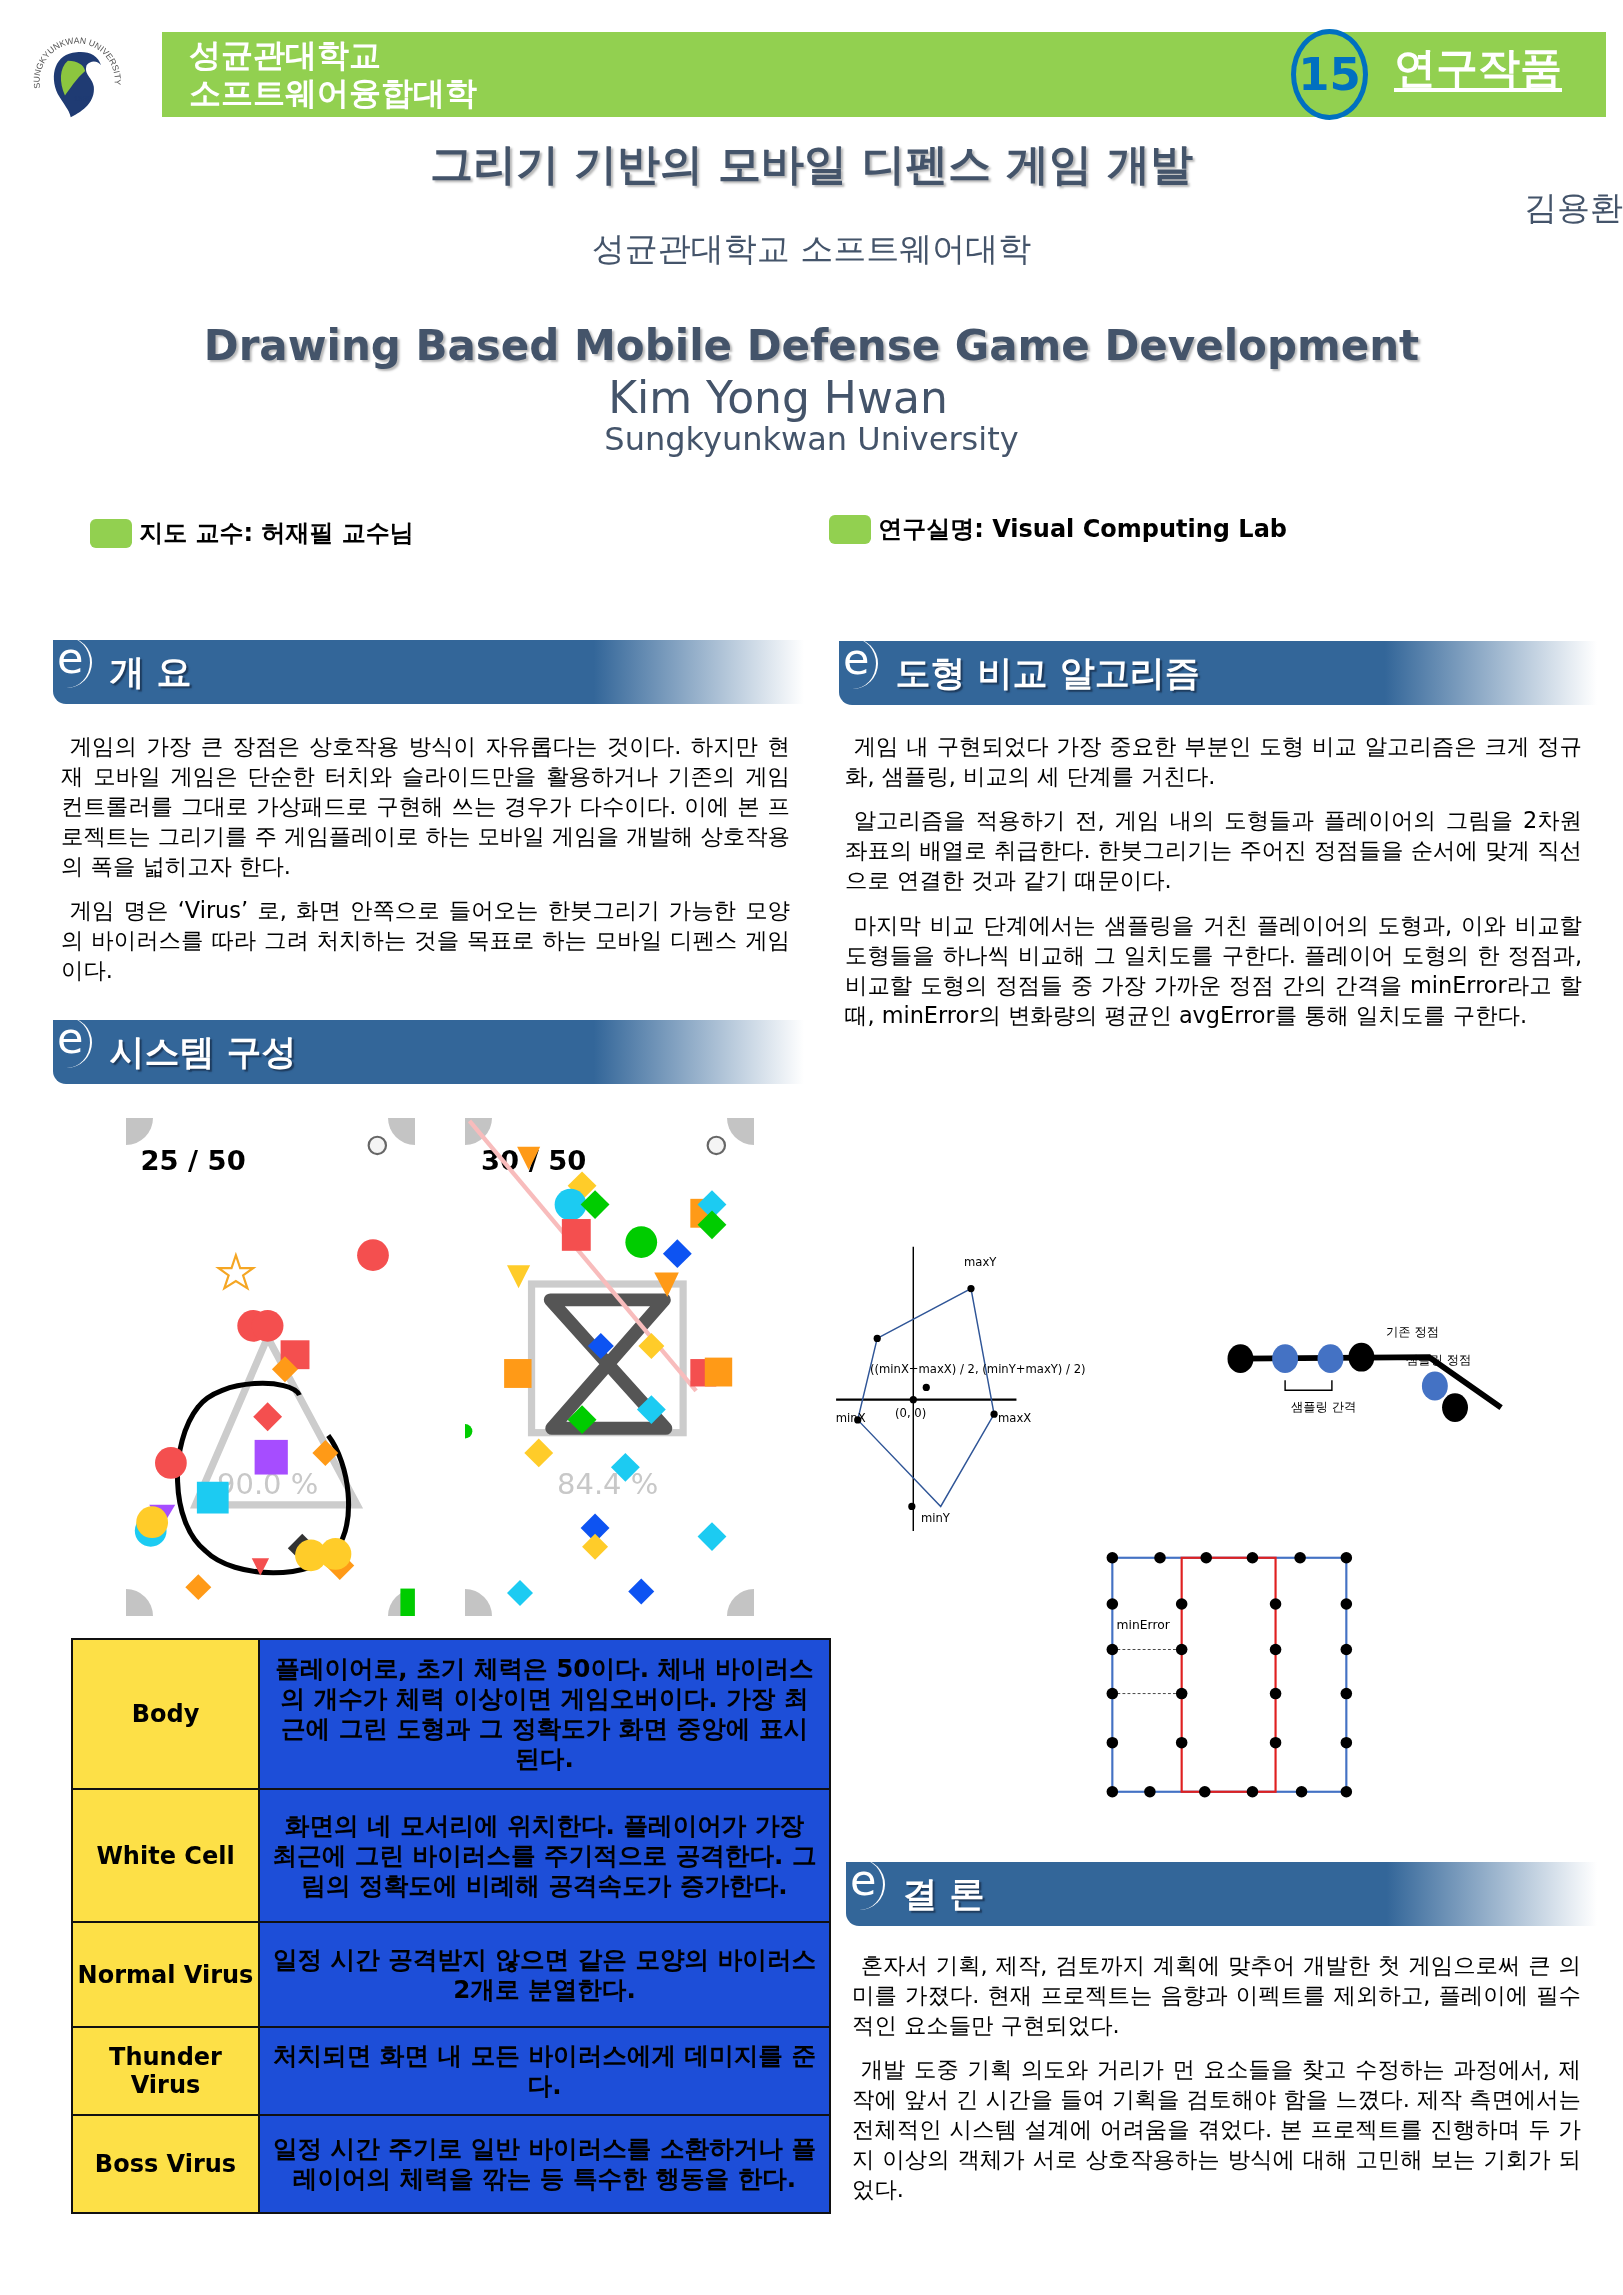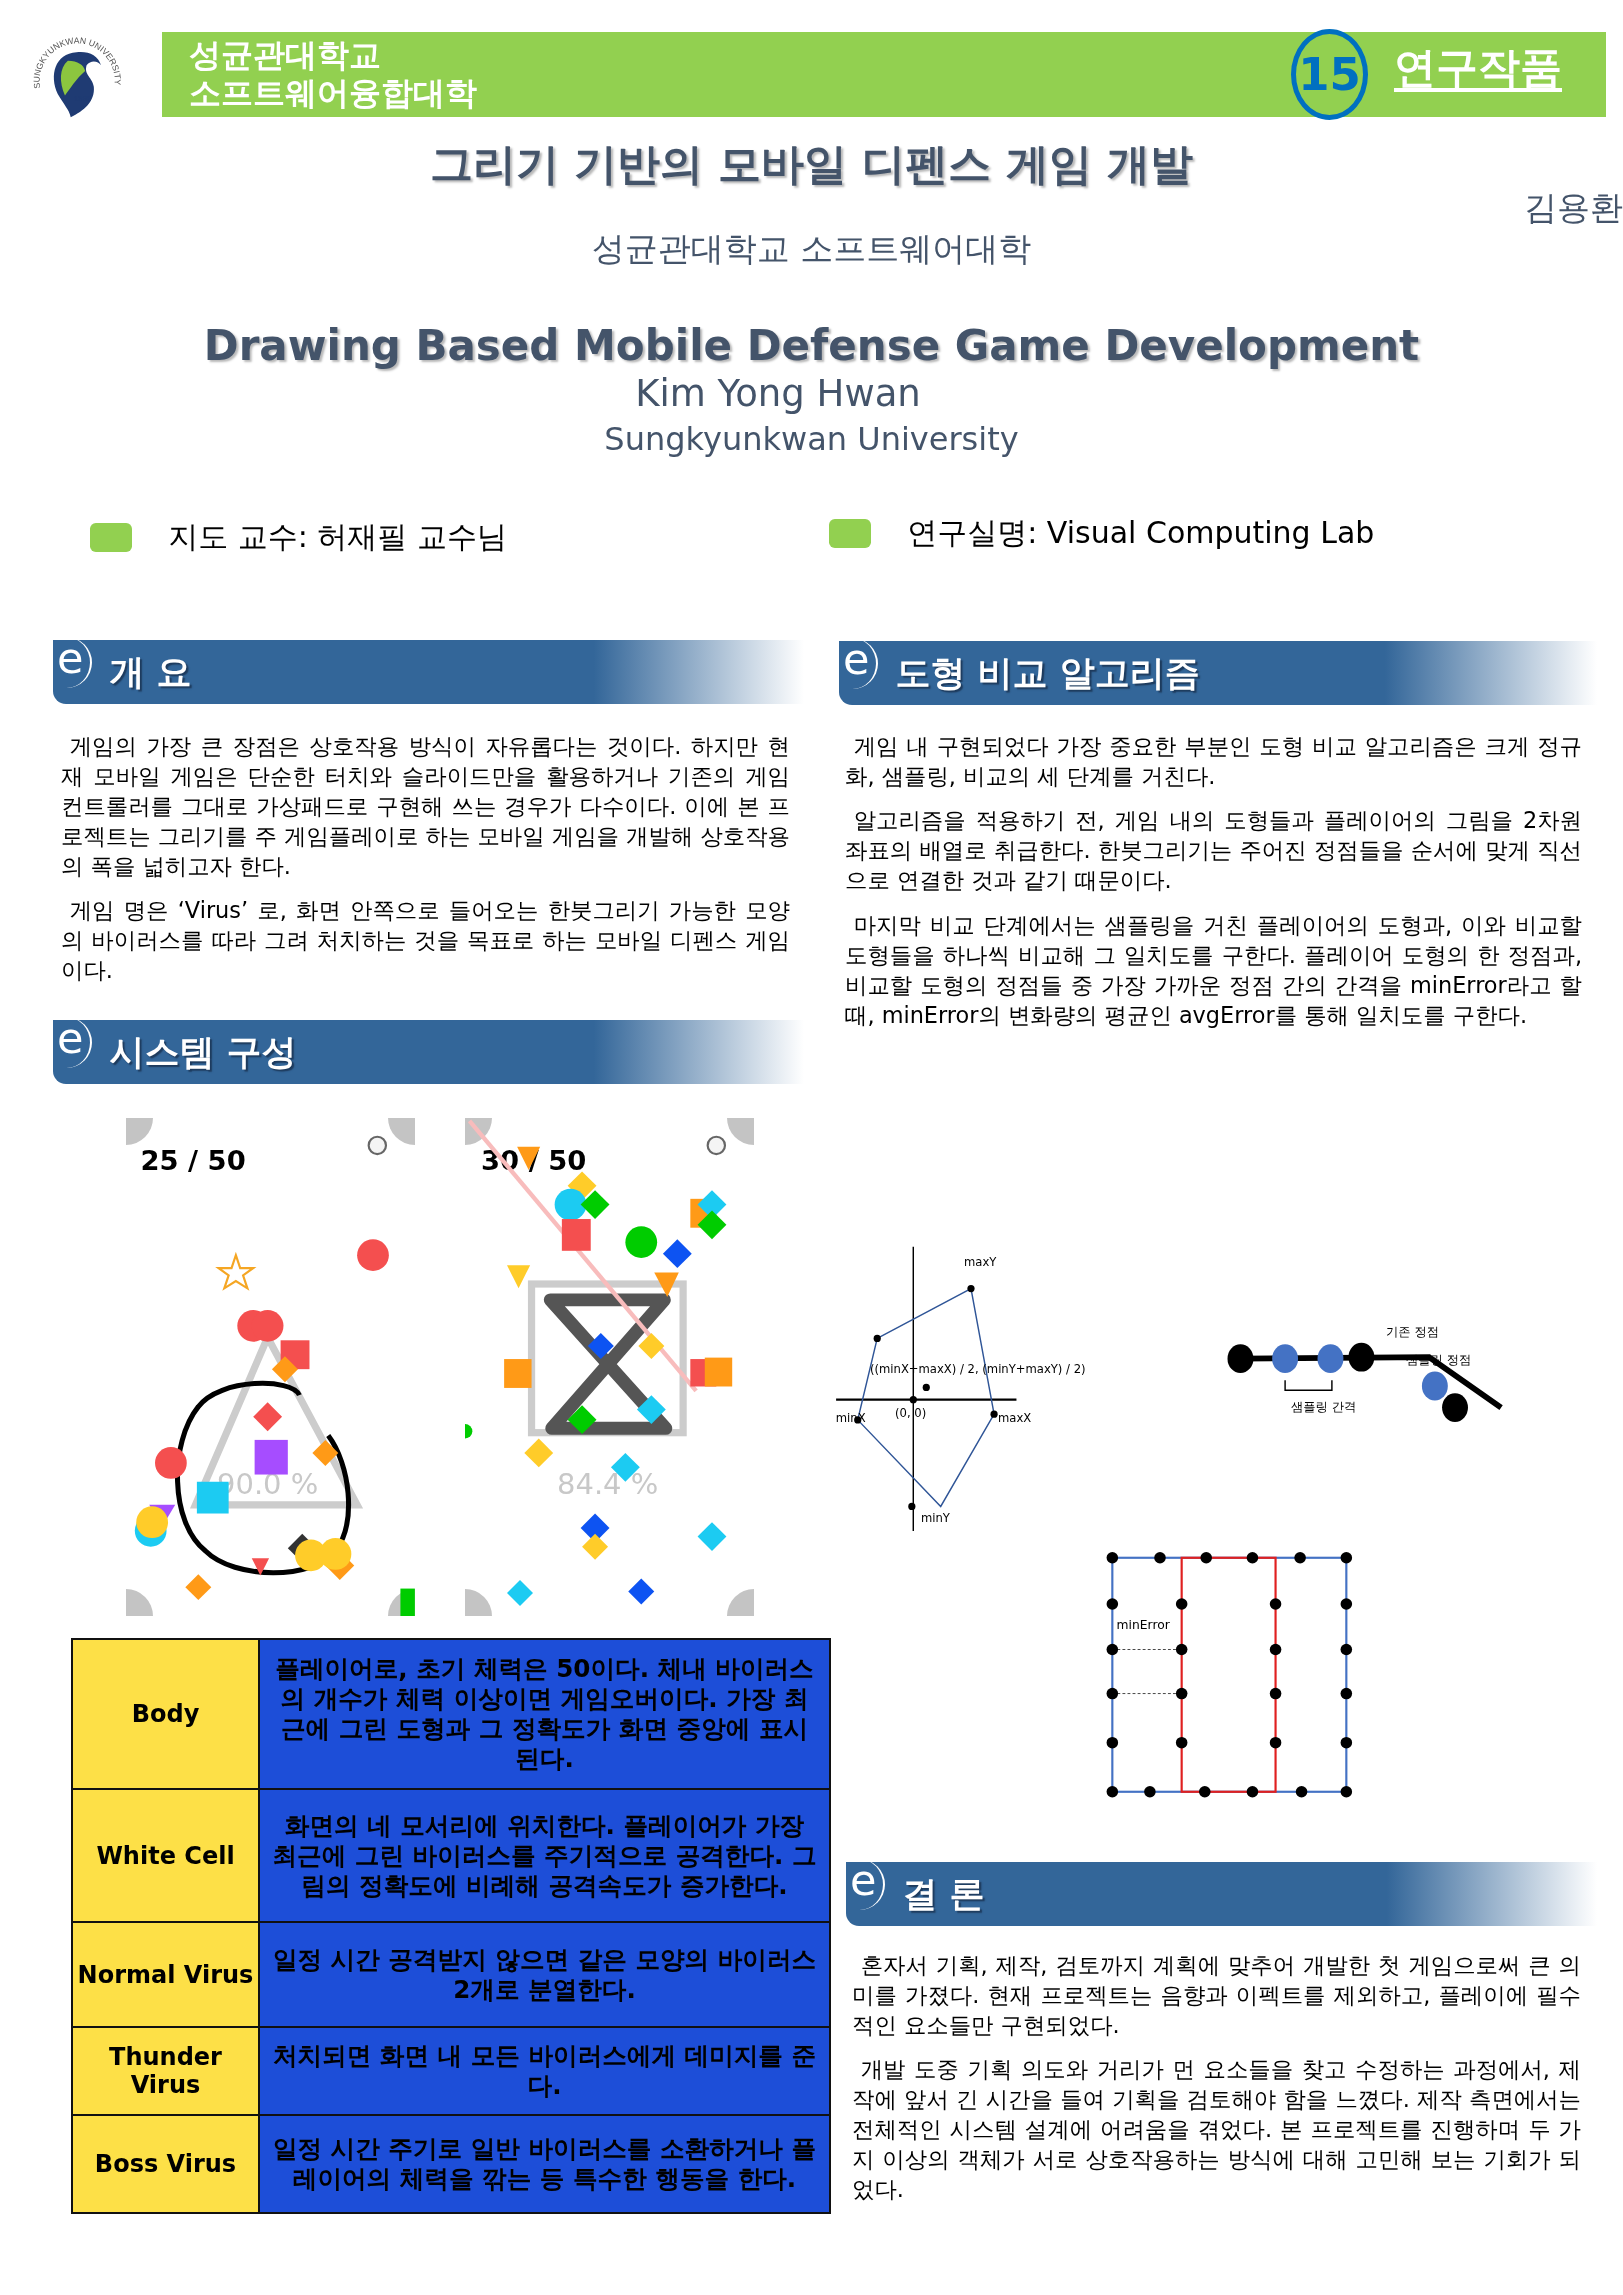--- a/index.html
+++ b/index.html
@@ -9,24 +9,24 @@
   .logo{left:26px;top:32px;width:101px;height:101px;}
   .green-bar{left:162px;top:32px;width:1444px;height:85px;background:#92d050;}
   .college{left:189px;top:36px;color:#fff;font-weight:bold;font-size:32px;line-height:38px;font-family:"DejaVu Sans",sans-serif;}
   .num-circle{left:1291px;top:29px;width:77px;height:91px;border:5px solid #0070c0;border-radius:50%;box-sizing:border-box;display:flex;align-items:center;justify-content:center;color:#0070c0;font-weight:bold;font-size:45px;}
   .work-label{left:1394px;top:40px;color:#fff;font-weight:bold;font-size:42px;text-decoration:underline;text-underline-offset:5.8px;}
   
   .title-ko{left:0;width:1623px;top:136px;text-align:center;font-weight:bold;font-size:43px;color:#44546a;text-shadow:2.2px 2.2px 2.2px #b8b8b8;}
   .sub1{left:0;width:1623px;top:186px;text-align:right;font-size:33px;color:#44546a;}
   .sub2{left:0;width:1623px;top:227px;text-align:center;font-size:33px;color:#44546a;}
   .title-en{left:0;width:1623px;top:321px;text-align:center;font-weight:bold;font-size:42px;color:#44546a;text-shadow:2.2px 2.2px 2.2px #b8b8b8;}
-  .sub3{left:0;width:1556px;top:372px;text-align:center;font-size:37px;color:#44546a;}
+  .sub3{left:0;width:1556px;top:372px;text-align:center;font-size:44px;color:#44546a;}
   .sub4{left:0;width:1623px;top:420px;text-align:center;font-size:32px;color:#44546a;}
   
-  .tag{display:flex;align-items:center;font-weight:normal;font-size:30px;gap:29px;}
+  .tag{display:flex;align-items:center;font-weight:bold;font-size:24px;}
   .tag .sq{width:42px;height:29px;background:#92d050;border-radius:5.8px;margin-right:7.2px;}
   
   .sec{height:64px;border-radius:0 0 0 13px;background:linear-gradient(90deg,#336699 0%,#336699 72%,#ffffff 100%);color:#fff;font-weight:bold;font-size:35px;display:flex;align-items:center;text-shadow:2.2px 2.2px 1.4px #1d3a5c;}
   .sec .e{width:40px;height:51px;font-size:43px;line-height:43px;color:#fff;font-weight:normal;margin-left:-2.9px;margin-right:17.3px;border-right:2.9px solid #fff;border-radius:0 29px 29px 0;text-align:center;text-shadow:none;position:relative;top:-10px;}
   .para{font-size:22.4px;line-height:30px;text-align:justify;}
   .para p{margin:0 0 14.4px 0;text-indent:8.7px;}
   
   table.sys{border-collapse:collapse;}
   table.sys td{border:2.2px solid #111;}
   table.sys td.k{background:#fde047;width:183px;text-align:center;font-weight:bold;font-size:24px;}

